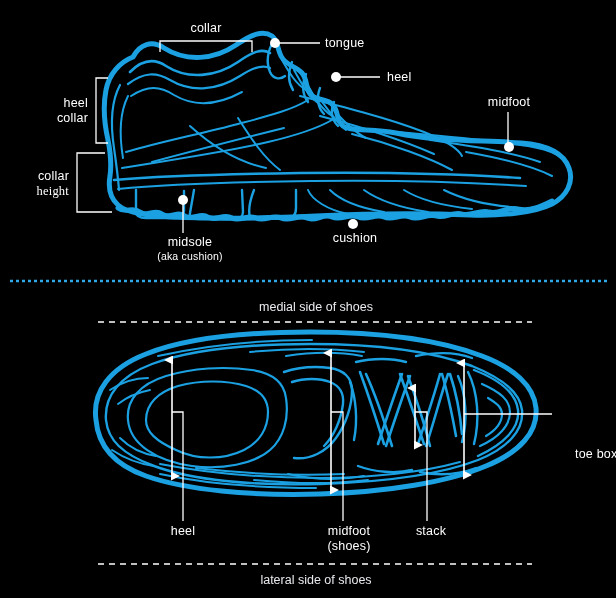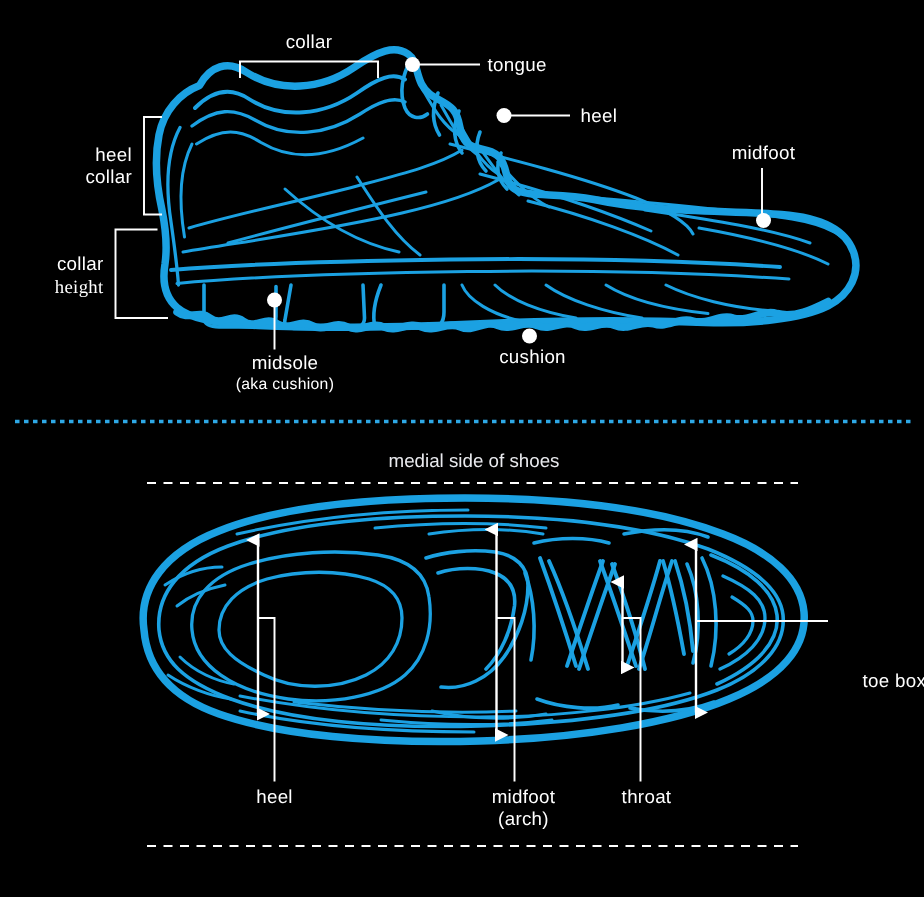--- a/index.html
+++ b/index.html
@@ -243,23 +243,24 @@
 
   <div class="lbl rt" style="left:69px; top:169px;">collar</div>
   <div class="lbl rt" style="left:69px; top:184px;font-family:Liberation Serif, serif;">height</div>
 
   <div class="lbl ctr" style="left:190px; top:235px;">midsole</div>
   <div class="lbl sm ctr" style="left:190px; top:250px;">(aka cushion)</div>
 
   <div class="lbl ctr" style="left:355px; top:231px;">cushion</div>
 
   <div class="section-cap" style="left:316px; top:300px;">medial side of shoes</div>
+  <div class="section-cap" style="left:316px; top:573px;">lateral side of shoes</div>
 
   <div class="lbl ctr" style="left:183px; top:524px;">heel</div>
 
   <div class="lbl ctr" style="left:349px; top:524px;">midfoot</div>
-  <div class="lbl ctr" style="left:349px; top:539px;">(arch)</div>
-
-  <div class="lbl ctr" style="left:431px; top:524px;">throat</div>
+  <div class="lbl ctr" style="left:349px; top:539px;">(shoes)</div>
+
+  <div class="lbl ctr" style="left:431px; top:524px;">stack</div>
 
   <div class="lbl" style="left:575px; top:407px;margin-top:40px;">toe box</div>
 
 </div>
 
 </body></html>

